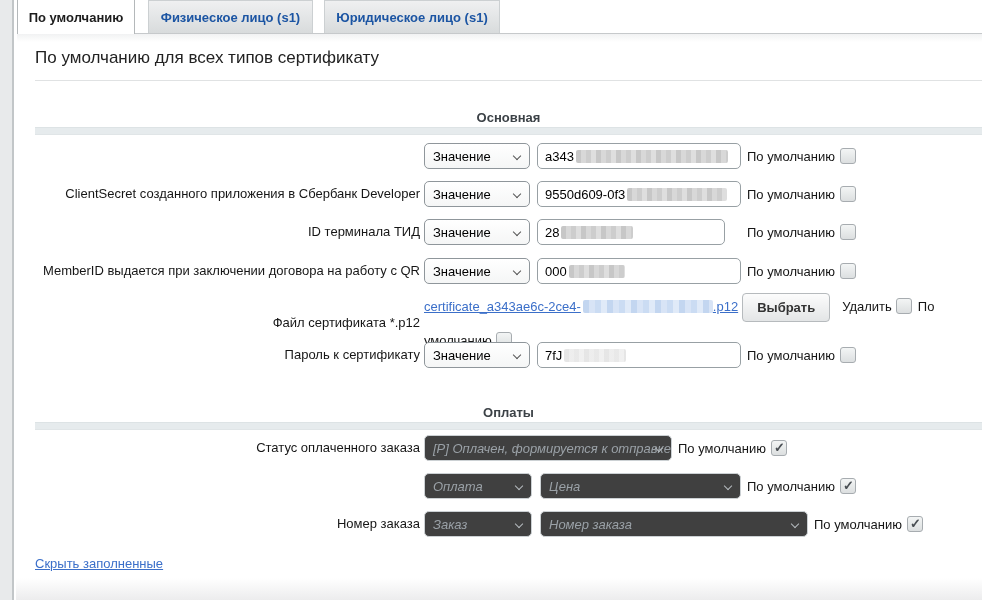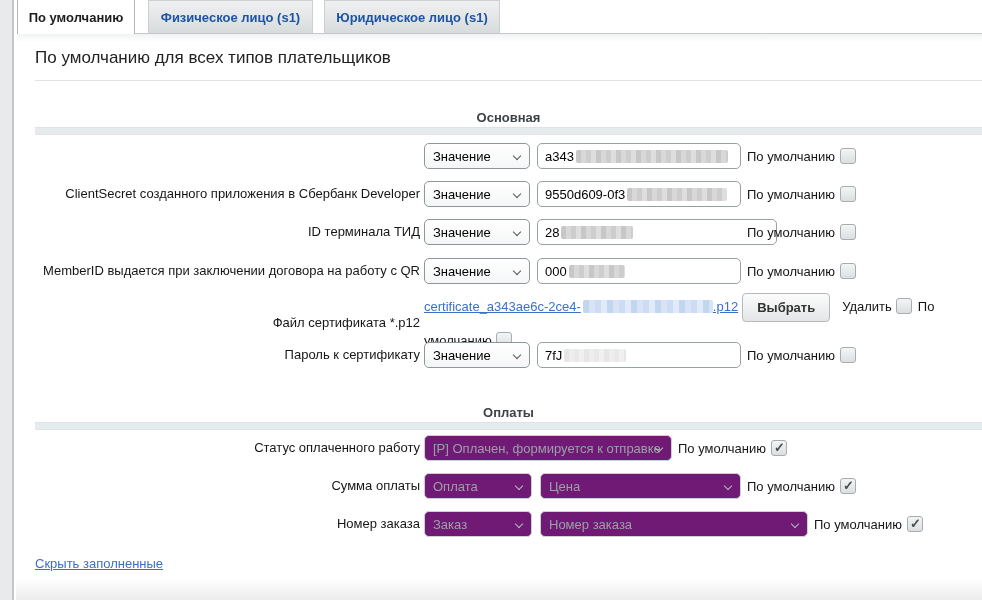--- a/index.html
+++ b/index.html
@@ -79,21 +79,22 @@
     display: flex; align-items: center; padding: 0 12px 0 8px;
     cursor: pointer; white-space: nowrap; overflow: hidden;
   }
   .sel .chev {
     position: absolute; right: 9px; top: 9px; width: 6px; height: 6px;
     border-right: 1.5px solid #555; border-bottom: 1.5px solid #555;
     transform: rotate(45deg);
   }
   .sel.disabled {
     border-color: #ccd1d4; color: #9aa1a7;
-    background: #701a75;
+    background: #404040;
+    font-style: italic;
   }
   .sel.disabled .chev { border-color: #b5bbbf; }
   .inp {
     border: 1px solid #98a0a4; border-radius: 5px; background: #fff;
     font-size: 13px; color: #000;
     display: flex; align-items: center; padding: 0 7px;
     white-space: nowrap; overflow: hidden; cursor: text;
   }
   .blur {
     display: inline-block; height: 13px; border-radius: 2px;
@@ -154,21 +155,21 @@
 <div class="tab active">
     <span>По умолчанию</span>
   </div>
 <div class="tab inactive t2">
     <span>Физическое лицо (s1)</span>
   </div>
 <div class="tab inactive t3">
     <span>Юридическое лицо (s1)</span>
   </div>
 
-<div class="page-title">По умолчанию для всех типов плательщиков</div>
+<div class="page-title">По умолчанию для всех типов сертификату</div>
 <div class="top-rule"></div>
 
 <div class="sec-title" style="top:110px">Основная</div>
 <div class="sec-bar" style="top:127px"></div>
 
 <div class="row" style="top:137px">
   <div class="widget sel" style="left:389px;width:106px">
       <span>Значение</span>
       <i class="chev"></i>
     </div>
@@ -197,21 +198,21 @@
       <span class="cb"></span>
     </div>
 </div>
 
 <div class="row" style="top:213px">
   <div class="lbl">ID терминала ТИД</div>
   <div class="widget sel" style="left:389px;width:106px">
       <span>Значение</span>
       <i class="chev"></i>
     </div>
-  <div class="widget inp" style="left:502px;width:240px">
+  <div class="widget inp" style="left:502px;width:188px">
       <span>28</span>
       <span class="blur" style="width:72px"></span>
     </div>
   <div class="pu" style="left:712px">
       <span>По умолчанию</span>
       <span class="cb"></span>
     </div>
 </div>
 
 <div class="row" style="top:252px">
@@ -250,33 +251,32 @@
   <div class="pu" style="left:712px">
       <span>По умолчанию</span>
       <span class="cb"></span>
     </div>
 </div>
 
 <div class="sec-title" style="top:405px">Оплаты</div>
 <div class="sec-bar" style="top:422px"></div>
 
 <div class="row" style="top:429px">
-  <div class="lbl">Статус оплаченного работу</div>
+  <div class="lbl">Статус оплаченного заказа</div>
   <div class="widget sel disabled" style="left:389px;width:248px">
       <span>[P] Оплачен, формируется к отправке</span>
       <i class="chev"></i>
     </div>
   <div class="pu" style="left:643px">
       <span>По умолчанию</span>
       <span class="cb checked"></span>
     </div>
 </div>
 
 <div class="row" style="top:467px">
-  <div class="lbl">Сумма оплаты</div>
   <div class="widget sel disabled" style="left:505px;width:201px">
       <span>Цена</span>
       <i class="chev"></i>
     </div>
   <div class="widget sel disabled" style="left:389px;width:108px">
       <span>Оплата</span>
       <i class="chev"></i>
     </div>
   <div class="pu" style="left:712px">
       <span>По умолчанию</span>

